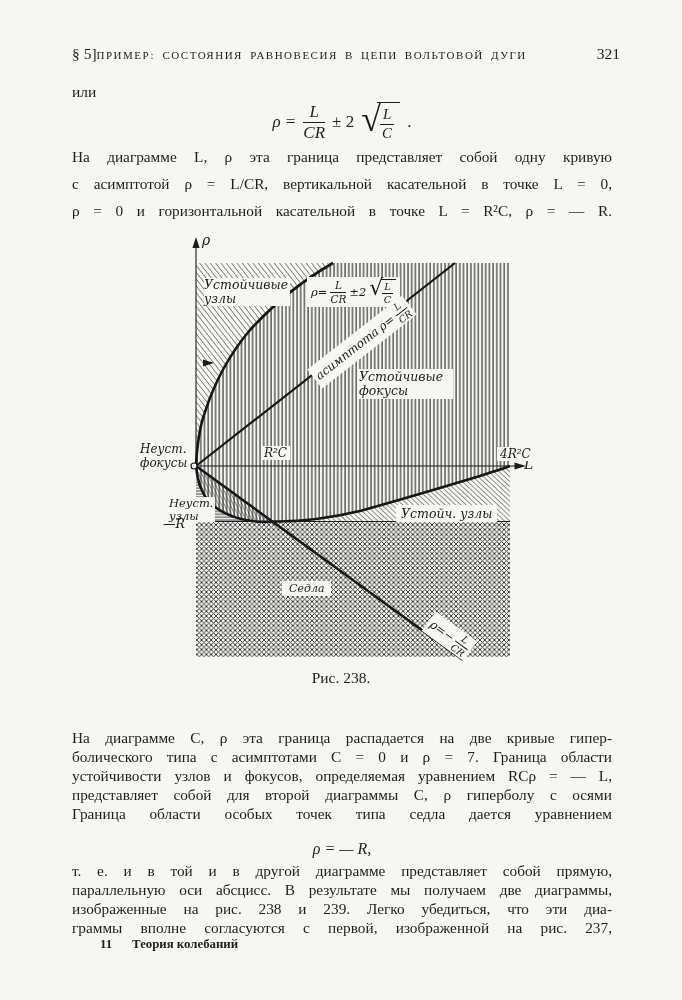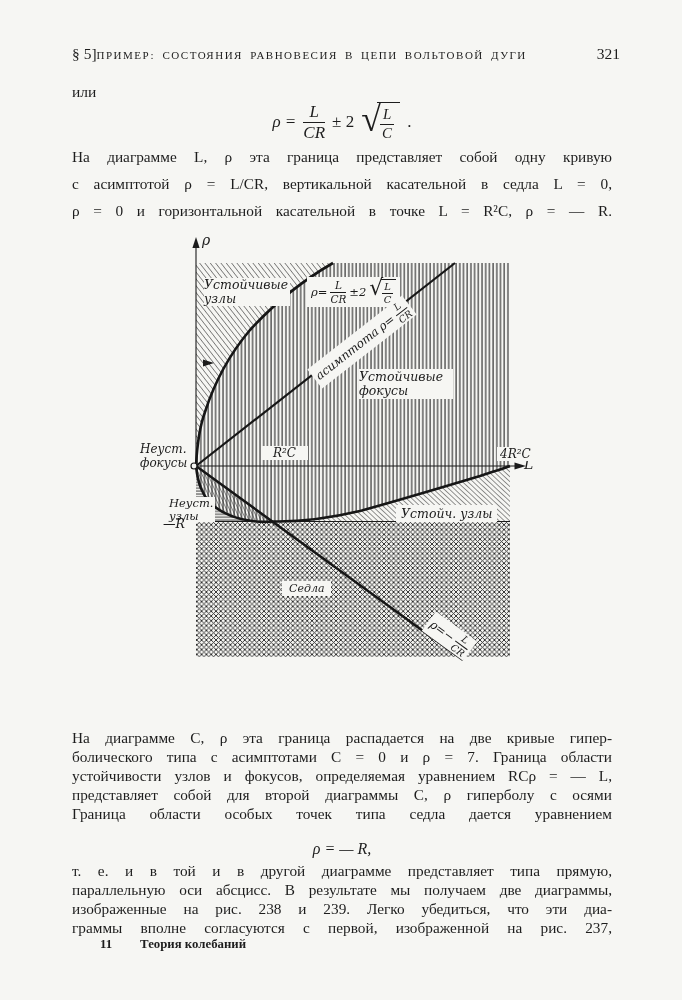--- a/index.html
+++ b/index.html
@@ -34,21 +34,21 @@
   .ffrac{display:inline-block;text-align:center;font-style:italic;line-height:1;vertical-align:middle;}
   .ffrac .fn{display:block;border-bottom:1px solid #1b1b1b;padding:0 2px 1px;}
   .ffrac .fd{display:block;padding-top:1px;}
   .fsq{display:inline-flex;align-items:flex-start;}
   .fsq .rsign{font-size:22px;line-height:0.85;font-style:normal;}
   .fsq .rcand{border-top:1.2px solid #1b1b1b;padding:2px 3px 0 1px;margin-left:-2px;}
   .rowlab{display:flex;align-items:center;gap:3px;}
   .caption{position:absolute;left:0;width:682px;text-align:center;font-size:15.5px;background:transparent;}
   
   .foot{position:absolute;top:937px;left:100px;font-size:12.8px;font-weight:bold;}
-  .foot .bkname{margin-left:28px;}
+  .foot .bkname{margin-left:20px;}
 </style>
 </head>
 <body>
 
 <div id="page">
 
   <div class="hdr">
     <span class="sec">§ 5]</span>
     <span class="ttl">ПРИМЕР: СОСТОЯНИЯ РАВНОВЕСИЯ В ЦЕПИ ВОЛЬТОВОЙ ДУГИ</span>
     <span class="pg">321</span>
@@ -70,21 +70,21 @@
           <span class="fn">L</span>
           <span class="fd">C</span>
         </span>
       </span>
     </span>
     <span>.</span>
   </div>
 
   <div class="para" style="top:147px;">
     <div class="jline">На диаграмме L, ρ эта граница представляет собой одну кривую</div>
-    <div class="jline tall">с асимптотой ρ = L/CR, вертикальной касательной в седла L = 0,</div>
+    <div class="jline tall">с асимптотой ρ = L/CR, вертикальной касательной в точке L = 0,</div>
     <div class="jline">ρ = 0 и горизонтальной касательной в точке L = R²C, ρ = — R.</div>
   </div>
 
   <div id="figure">
     <svg width="682" height="460" viewBox="0 0 682 460">
       <defs>
         <pattern id="hA" width="4.2" height="4.2" patternUnits="userSpaceOnUse" patternTransform="rotate(52)">
           <line x1="0" y1="0" x2="4.2" y2="0" stroke="#2d2d2d" stroke-width="1.05"></line>
         </pattern>
         <pattern id="hV" width="3.7" height="8" patternUnits="userSpaceOnUse">
@@ -175,21 +175,21 @@
     <div class="flab" style="left:359px;top:137px;width:94px;font-size:12.5px;line-height:14px;padding:1px 0;">
       <span class="ln">Устойчивые</span>
       <span class="ln">фокусы</span>
     </div>
 
     <div class="flab nobg" style="left:140px;top:211px;width:52px;font-size:12px;line-height:13.5px;">
       <span class="ln">Неуст.</span>
       <span class="ln">фокусы</span>
     </div>
 
-    <div class="flab" style="left:261px;top:214px;padding:0 12px;font-size:12px;">R²C</div>
+    <div class="flab" style="left:261px;top:214px;padding:0 3px;font-size:12px;">R²C</div>
     <div class="flab" style="left:465px;top:215px;padding:0 3px;font-size:12px;margin-left:32px;">4R²C</div>
 
     <div class="flab" style="left:169px;top:265px;width:46px;font-size:11.5px;line-height:12.5px;text-align:center;">
       <span class="ln">Неуст.</span>
       <span class="ln">узлы</span>
     </div>
 
     <div class="flab nobg" style="left:163px;top:284px;font-size:12.5px;">—R</div>
 
     <div class="flab" style="left:396px;top:273px;padding:1px 5px;font-size:12.5px;">Устойч. узлы</div>
@@ -197,36 +197,37 @@
     <div class="flab" style="left:282px;top:349px;padding:1px 7px;font-size:11px;">Седла</div>
 
     <div class="flab rowlab" style="left:424px;top:392px;padding:1px 3px;font-size:12px;transform:rotate(36deg);">
       <span>ρ=−</span>
       <span class="ffrac" style="font-size:9.5px;">
         <span class="fn">L</span>
         <span class="fd">CR</span>
       </span>
     </div>
 
+    <div class="caption" style="top:437px;">Рис. 238.</div>
   </div>
 
   <div class="para" style="top:728px;">
     <div class="jline">На диаграмме C, ρ эта граница распадается на две кривые гипер-</div>
     <div class="jline">болического типа с асимптотами C = 0 и ρ = 7. Граница области</div>
     <div class="jline">устойчивости узлов и фокусов, определяемая уравнением RCρ = — L,</div>
     <div class="jline">представляет собой для второй диаграммы C, ρ гиперболу с осями</div>
     <div class="jline">Граница области особых точек типа седла дается уравнением</div>
   </div>
 
   <div class="dispf" style="top:838px;height:22px;font-size:16px;">
     <span class="it">ρ = — R,</span>
   </div>
 
   <div class="para" style="top:861px;">
-    <div class="jline">т. е. и в той и в другой диаграмме представляет типа прямую,</div>
+    <div class="jline">т. е. и в той и в другой диаграмме представляет собой прямую,</div>
     <div class="jline">параллельную оси абсцисс. В результате мы получаем две диаграммы,</div>
     <div class="jline">изображенные на рис. 238 и 239. Легко убедиться, что эти диа-</div>
     <div class="jline">граммы вполне согласуются с первой, изображенной на рис. 237,</div>
   </div>
 
   <div class="foot">
     <span>11</span><span class="bkname">Теория колебаний</span>
   </div>
 
 </div>

